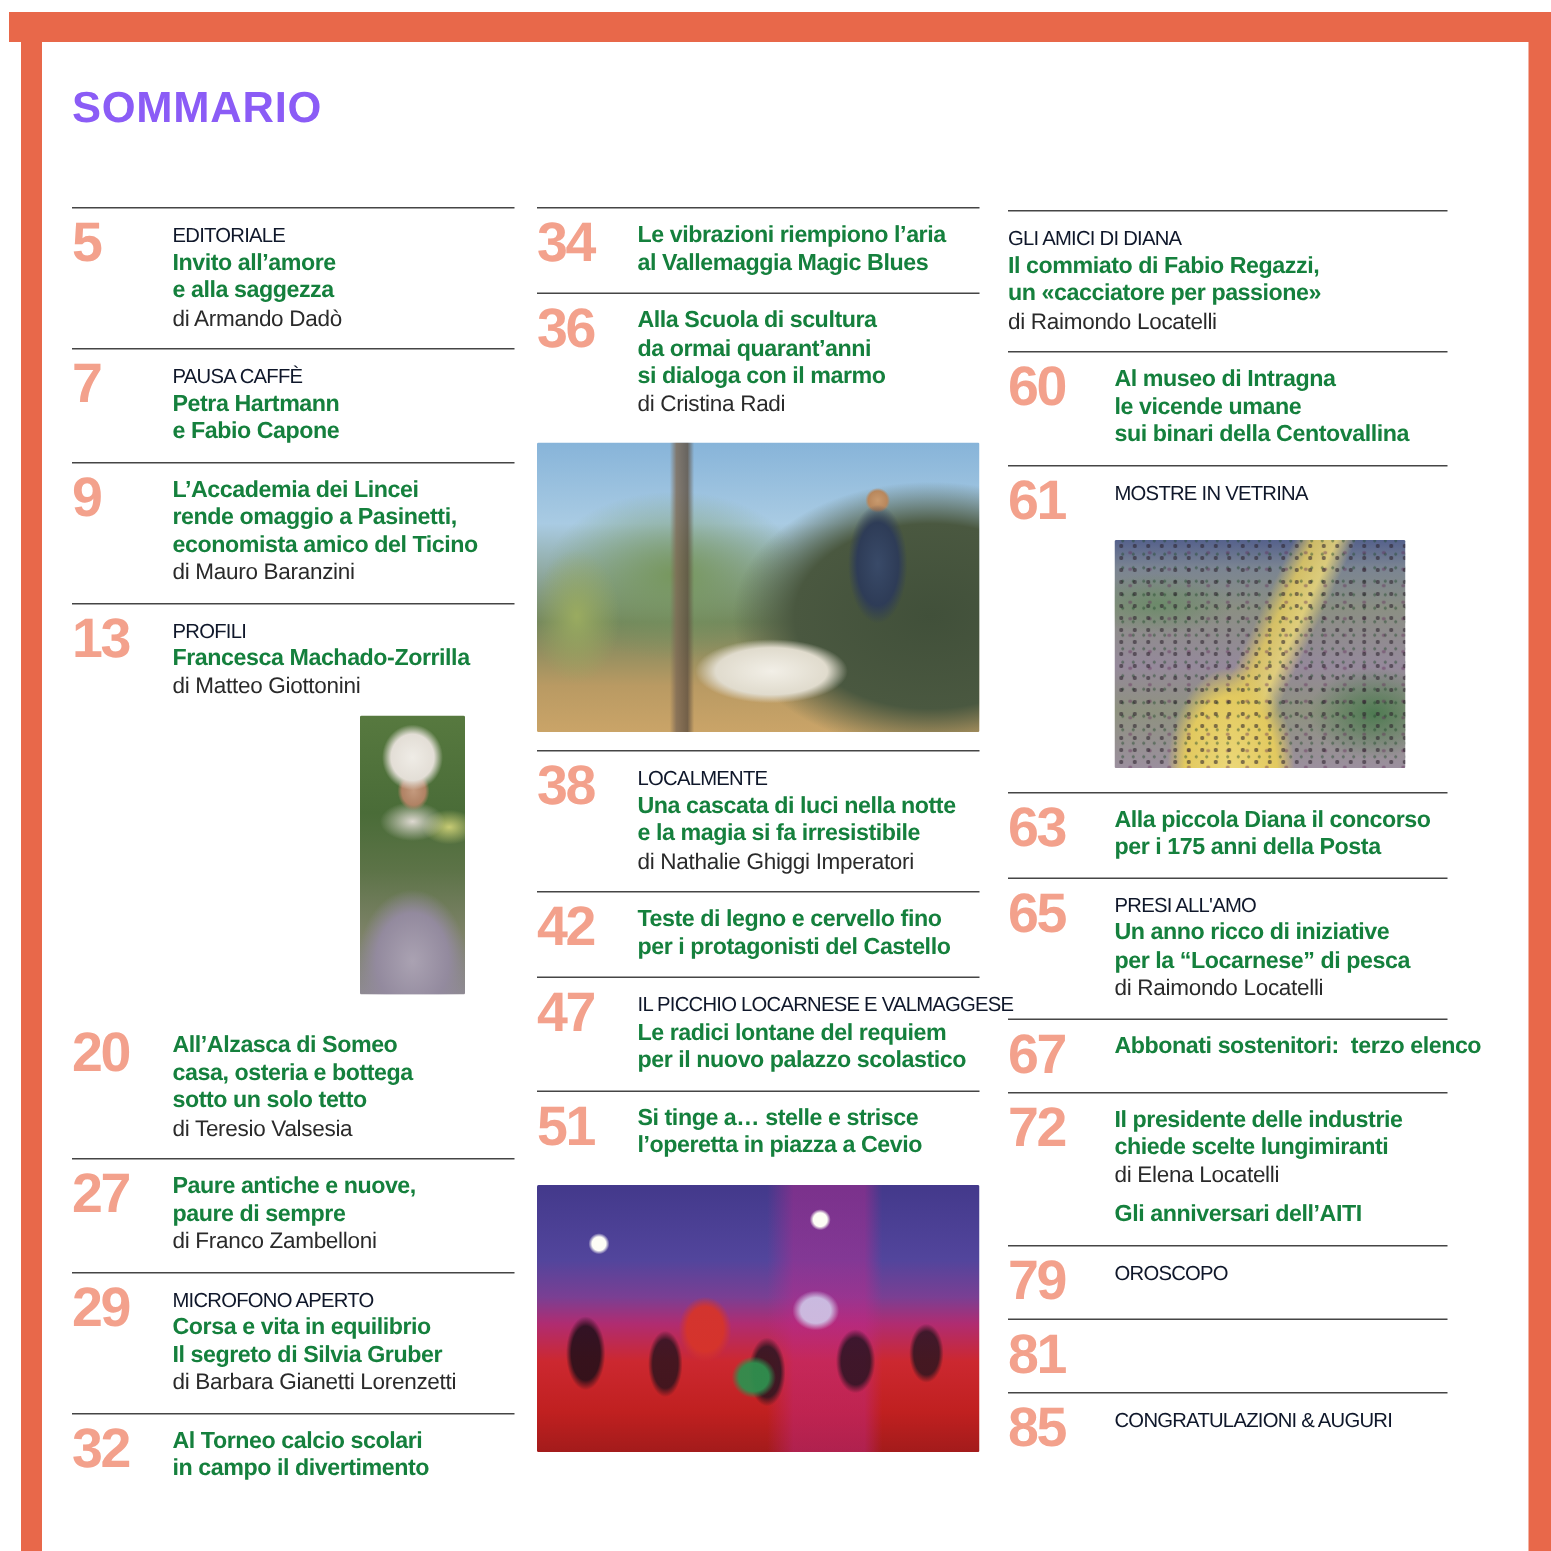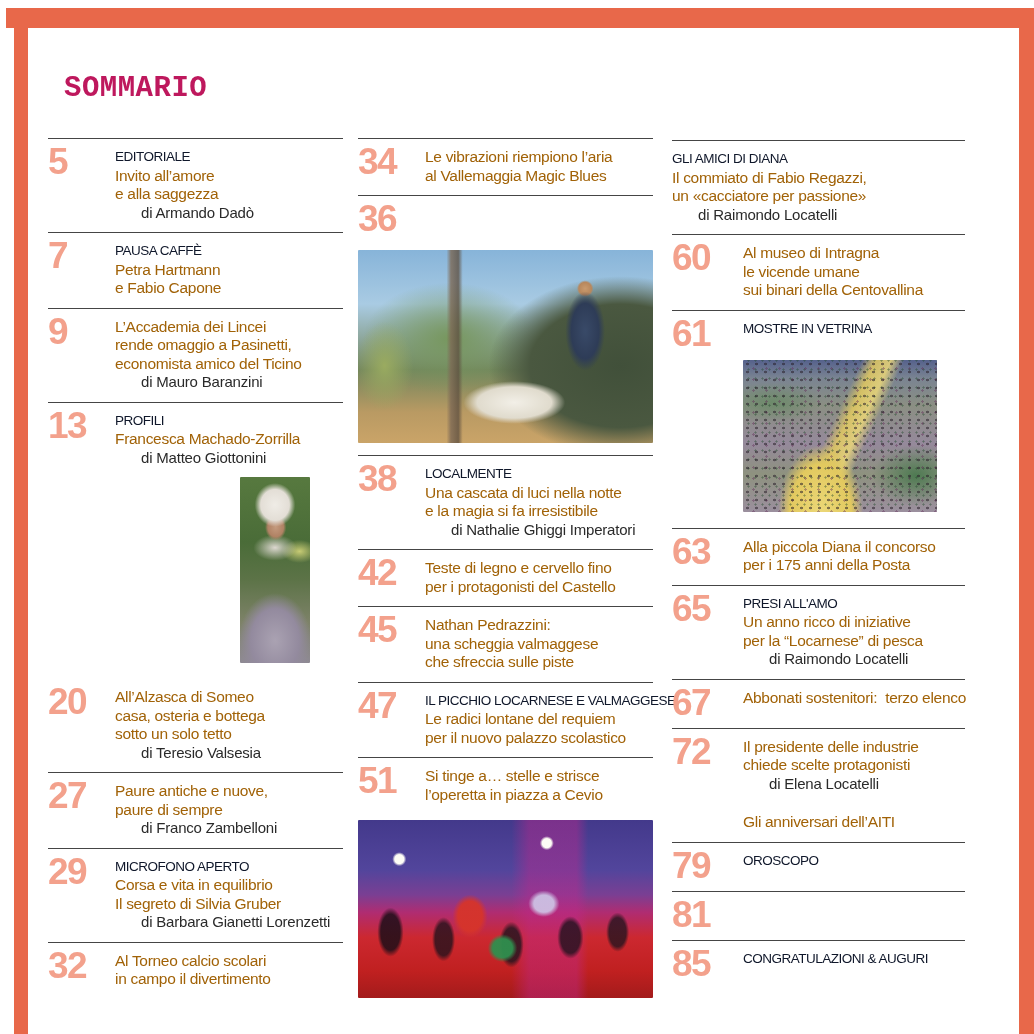--- a/index.html
+++ b/index.html
@@ -8,43 +8,43 @@
     background:#ffffff;
     font-family:"Liberation Sans",sans-serif;
     -webkit-font-smoothing:antialiased;
   }
   .frame{position:absolute;background:#e8684a;}
   #frame-top{left:6px;top:8px;width:1028px;height:20px;}
   #frame-left{left:14px;top:8px;width:14px;height:1026px;}
   #frame-right{left:1019px;top:8px;width:15px;height:1026px;}
 
   #title{
-    position:absolute;left:48px;top:56px;margin:16px;
-    font-size:29px;font-weight:700;color:#be185d;letter-spacing:.5px;font-family:Liberation Mono, monospace;
+    position:absolute;left:48px;top:56px;margin:0;
+    font-size:29px;font-weight:700;color:#8b5cf6;letter-spacing:.5px;
   }
 
   .col{position:absolute;top:138px;width:295px;}
   #toc-col-1{left:48px;}
   #toc-col-2{left:358px;}
   #toc-col-3{left:672px;top:140px;width:293px;}
 
   .entry{display:flex;padding:7px 0 10px;}
   .entry.ruled{border-top:1.5px solid #454545;}
   .num{
     flex:0 0 67px;width:67px;
     font-size:37px;line-height:31px;font-weight:700;
     color:#f3a18c;letter-spacing:-1.5px;
   }
   #toc-col-3 .num{flex-basis:71px;width:71px;}
   .ebody{flex:1;padding-top:2px;min-width:0;}
   .row{white-space:pre;}
   .kicker{font-size:13.5px;line-height:18.5px;color:#0f172a;letter-spacing:-.5px;}
-  .bold{font-size:15.5px;line-height:18.5px;font-weight:400;color:#a16207;letter-spacing:-.3px;}
-  .byline{font-size:15px;line-height:18.5px;color:#2a2a2a;letter-spacing:-.2px;margin-left:26px;}
-  .gap-top{margin-top:20px;}
+  .bold{font-size:15.5px;line-height:18.5px;font-weight:700;color:#15803d;letter-spacing:-.3px;}
+  .byline{font-size:15px;line-height:18.5px;color:#2a2a2a;letter-spacing:-.2px;}
+  .gap-top{margin-top:8px;}
 
   .photo{border-radius:1px;}
 
   .portrait-francesca-photo{
     width:70px;height:186px;margin:0 0 16px 192px;
     background:
       radial-gradient(ellipse 26px 28px at 50% 15%, #efece6 0%, #e3ded6 55%, rgba(227,222,214,0) 78%),
       radial-gradient(ellipse 13px 16px at 51% 27%, #c49a7e 0%, #b08264 60%, rgba(176,130,100,0) 82%),
       radial-gradient(ellipse 30px 18px at 50% 38%, #ddd8d0 0%, rgba(221,216,208,0) 72%),
       radial-gradient(ellipse 25px 16px at 85% 40%, #c7cb74 0%, rgba(199,203,116,0) 72%),
@@ -183,47 +183,45 @@
 <div class="col" id="toc-col-2">
     <div class="entry ruled">
       <div class="num">34</div>
       <div class="ebody">
         <div class="row bold">Le vibrazioni riempiono l’aria</div>
         <div class="row bold">al Vallemaggia Magic Blues</div>
       </div>
     </div>
     <div class="entry ruled">
       <div class="num">36</div>
+      <div class="ebody">
+        <div class="row bold">Alla Scuola di scultura</div>
+        <div class="row bold">da ormai quarant’anni</div>
+        <div class="row bold">si dialoga con il marmo</div>
+        <div class="row byline">di Cristina Radi</div>
+      </div>
     </div>
     <div class="photo sculptor-photo"></div>
     <div class="entry ruled">
       <div class="num">38</div>
       <div class="ebody">
         <div class="row kicker">LOCALMENTE</div>
         <div class="row bold">Una cascata di luci nella notte</div>
         <div class="row bold">e la magia si fa irresistibile</div>
         <div class="row byline">di Nathalie Ghiggi Imperatori</div>
       </div>
     </div>
     <div class="entry ruled">
       <div class="num">42</div>
       <div class="ebody">
         <div class="row bold">Teste di legno e cervello fino</div>
         <div class="row bold">per i protagonisti del Castello</div>
       </div>
     </div>
     <div class="entry ruled">
-      <div class="num">45</div>
-      <div class="ebody">
-        <div class="row bold">Nathan Pedrazzini:</div>
-        <div class="row bold">una scheggia valmaggese</div>
-        <div class="row bold">che sfreccia sulle piste</div>
-      </div>
-    </div>
-    <div class="entry ruled">
       <div class="num">47</div>
       <div class="ebody">
         <div class="row kicker">IL PICCHIO LOCARNESE E VALMAGGESE</div>
         <div class="row bold">Le radici lontane del requiem</div>
         <div class="row bold">per il nuovo palazzo scolastico</div>
       </div>
     </div>
     <div class="entry ruled">
       <div class="num">51</div>
       <div class="ebody">
@@ -276,21 +274,21 @@
     <div class="entry ruled">
       <div class="num">67</div>
       <div class="ebody">
         <div class="row bold">Abbonati sostenitori:  terzo elenco</div>
       </div>
     </div>
     <div class="entry ruled">
       <div class="num">72</div>
       <div class="ebody">
         <div class="row bold">Il presidente delle industrie</div>
-        <div class="row bold">chiede scelte protagonisti</div>
+        <div class="row bold">chiede scelte lungimiranti</div>
         <div class="row byline">di Elena Locatelli</div>
         <div class="row bold gap-top">Gli anniversari dell’AITI</div>
       </div>
     </div>
     <div class="entry ruled">
       <div class="num">79</div>
       <div class="ebody">
         <div class="row kicker">OROSCOPO</div>
       </div>
     </div>

